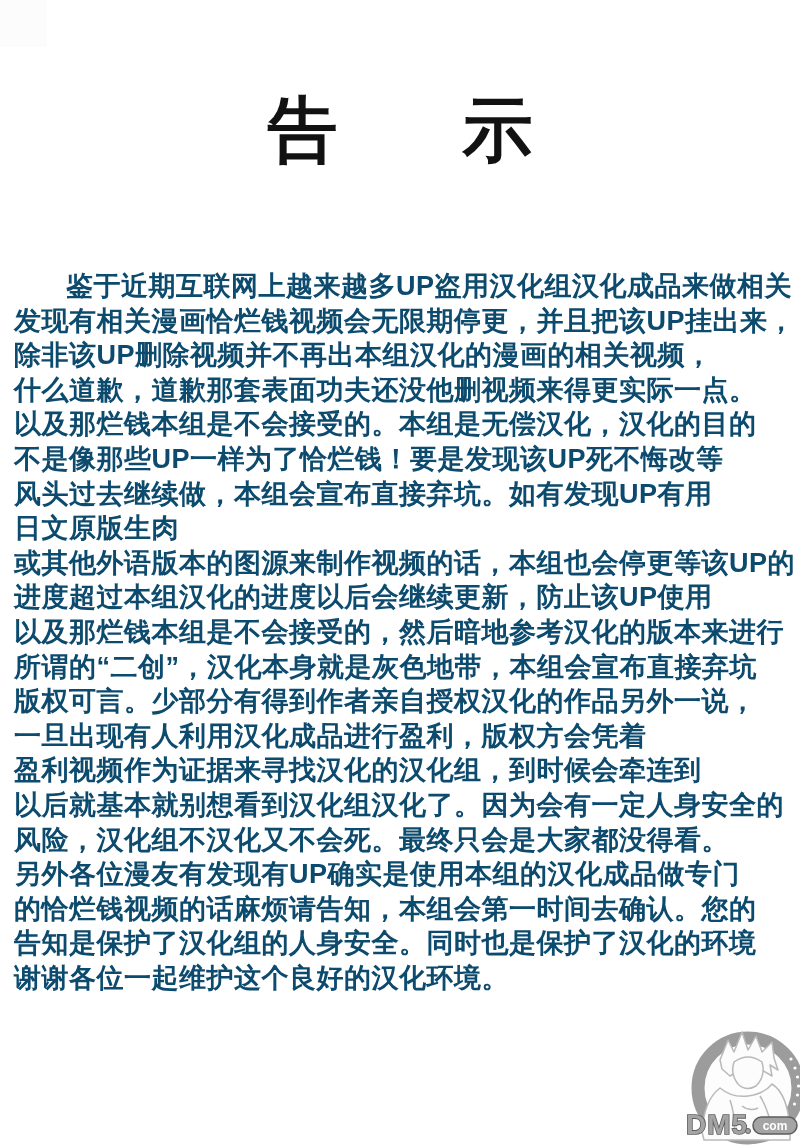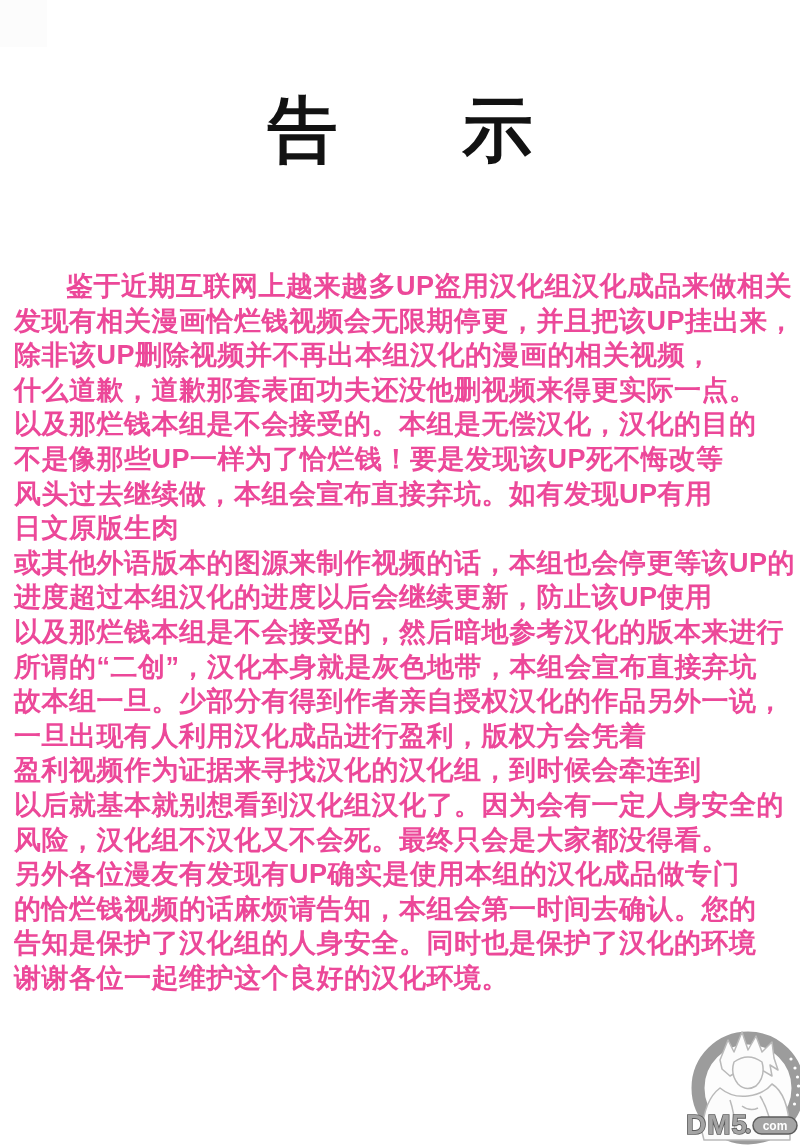--- a/index.html
+++ b/index.html
@@ -31,21 +31,21 @@
     color: #121212;
   }
   .body-text {
     position: absolute;
     top: 269px;
     left: 14px;
     width: 786px;
     font-size: 27px;
     line-height: 34.6px;
     font-weight: bold;
-    color: #ec4899;
+    color: #0c4a6e;
     letter-spacing: 0.5px;
   }
   .body-text p {
     margin: 0;
     white-space: nowrap;
   }
   .body-text p.first {
     text-indent: 52px;
   }
   .watermark {
@@ -74,21 +74,21 @@
   <p>除非该UP删除视频并不再出本组汉化的漫画的相关视频，</p>
   <p>什么道歉，道歉那套表面功夫还没他删视频来得更实际一点。</p>
   <p>以及那烂钱本组是不会接受的。本组是无偿汉化，汉化的目的</p>
   <p>不是像那些UP一样为了恰烂钱！要是发现该UP死不悔改等</p>
   <p>风头过去继续做，本组会宣布直接弃坑。如有发现UP有用</p>
   <p>日文原版生肉</p>
   <p>或其他外语版本的图源来制作视频的话，本组也会停更等该UP的</p>
   <p>进度超过本组汉化的进度以后会继续更新，防止该UP使用</p>
   <p>以及那烂钱本组是不会接受的，然后暗地参考汉化的版本来进行</p>
   <p>所谓的“二创”，汉化本身就是灰色地带，本组会宣布直接弃坑</p>
-  <p>故本组一旦。少部分有得到作者亲自授权汉化的作品另外一说，</p>
+  <p>版权可言。少部分有得到作者亲自授权汉化的作品另外一说，</p>
   <p>一旦出现有人利用汉化成品进行盈利，版权方会凭着</p>
   <p>盈利视频作为证据来寻找汉化的汉化组，到时候会牵连到</p>
   <p>以后就基本就别想看到汉化组汉化了。因为会有一定人身安全的</p>
   <p>风险，汉化组不汉化又不会死。最终只会是大家都没得看。</p>
   <p>另外各位漫友有发现有UP确实是使用本组的汉化成品做专门</p>
   <p>的恰烂钱视频的话麻烦请告知，本组会第一时间去确认。您的</p>
   <p>告知是保护了汉化组的人身安全。同时也是保护了汉化的环境</p>
   <p>谢谢各位一起维护这个良好的汉化环境。</p>
 </div>
 

